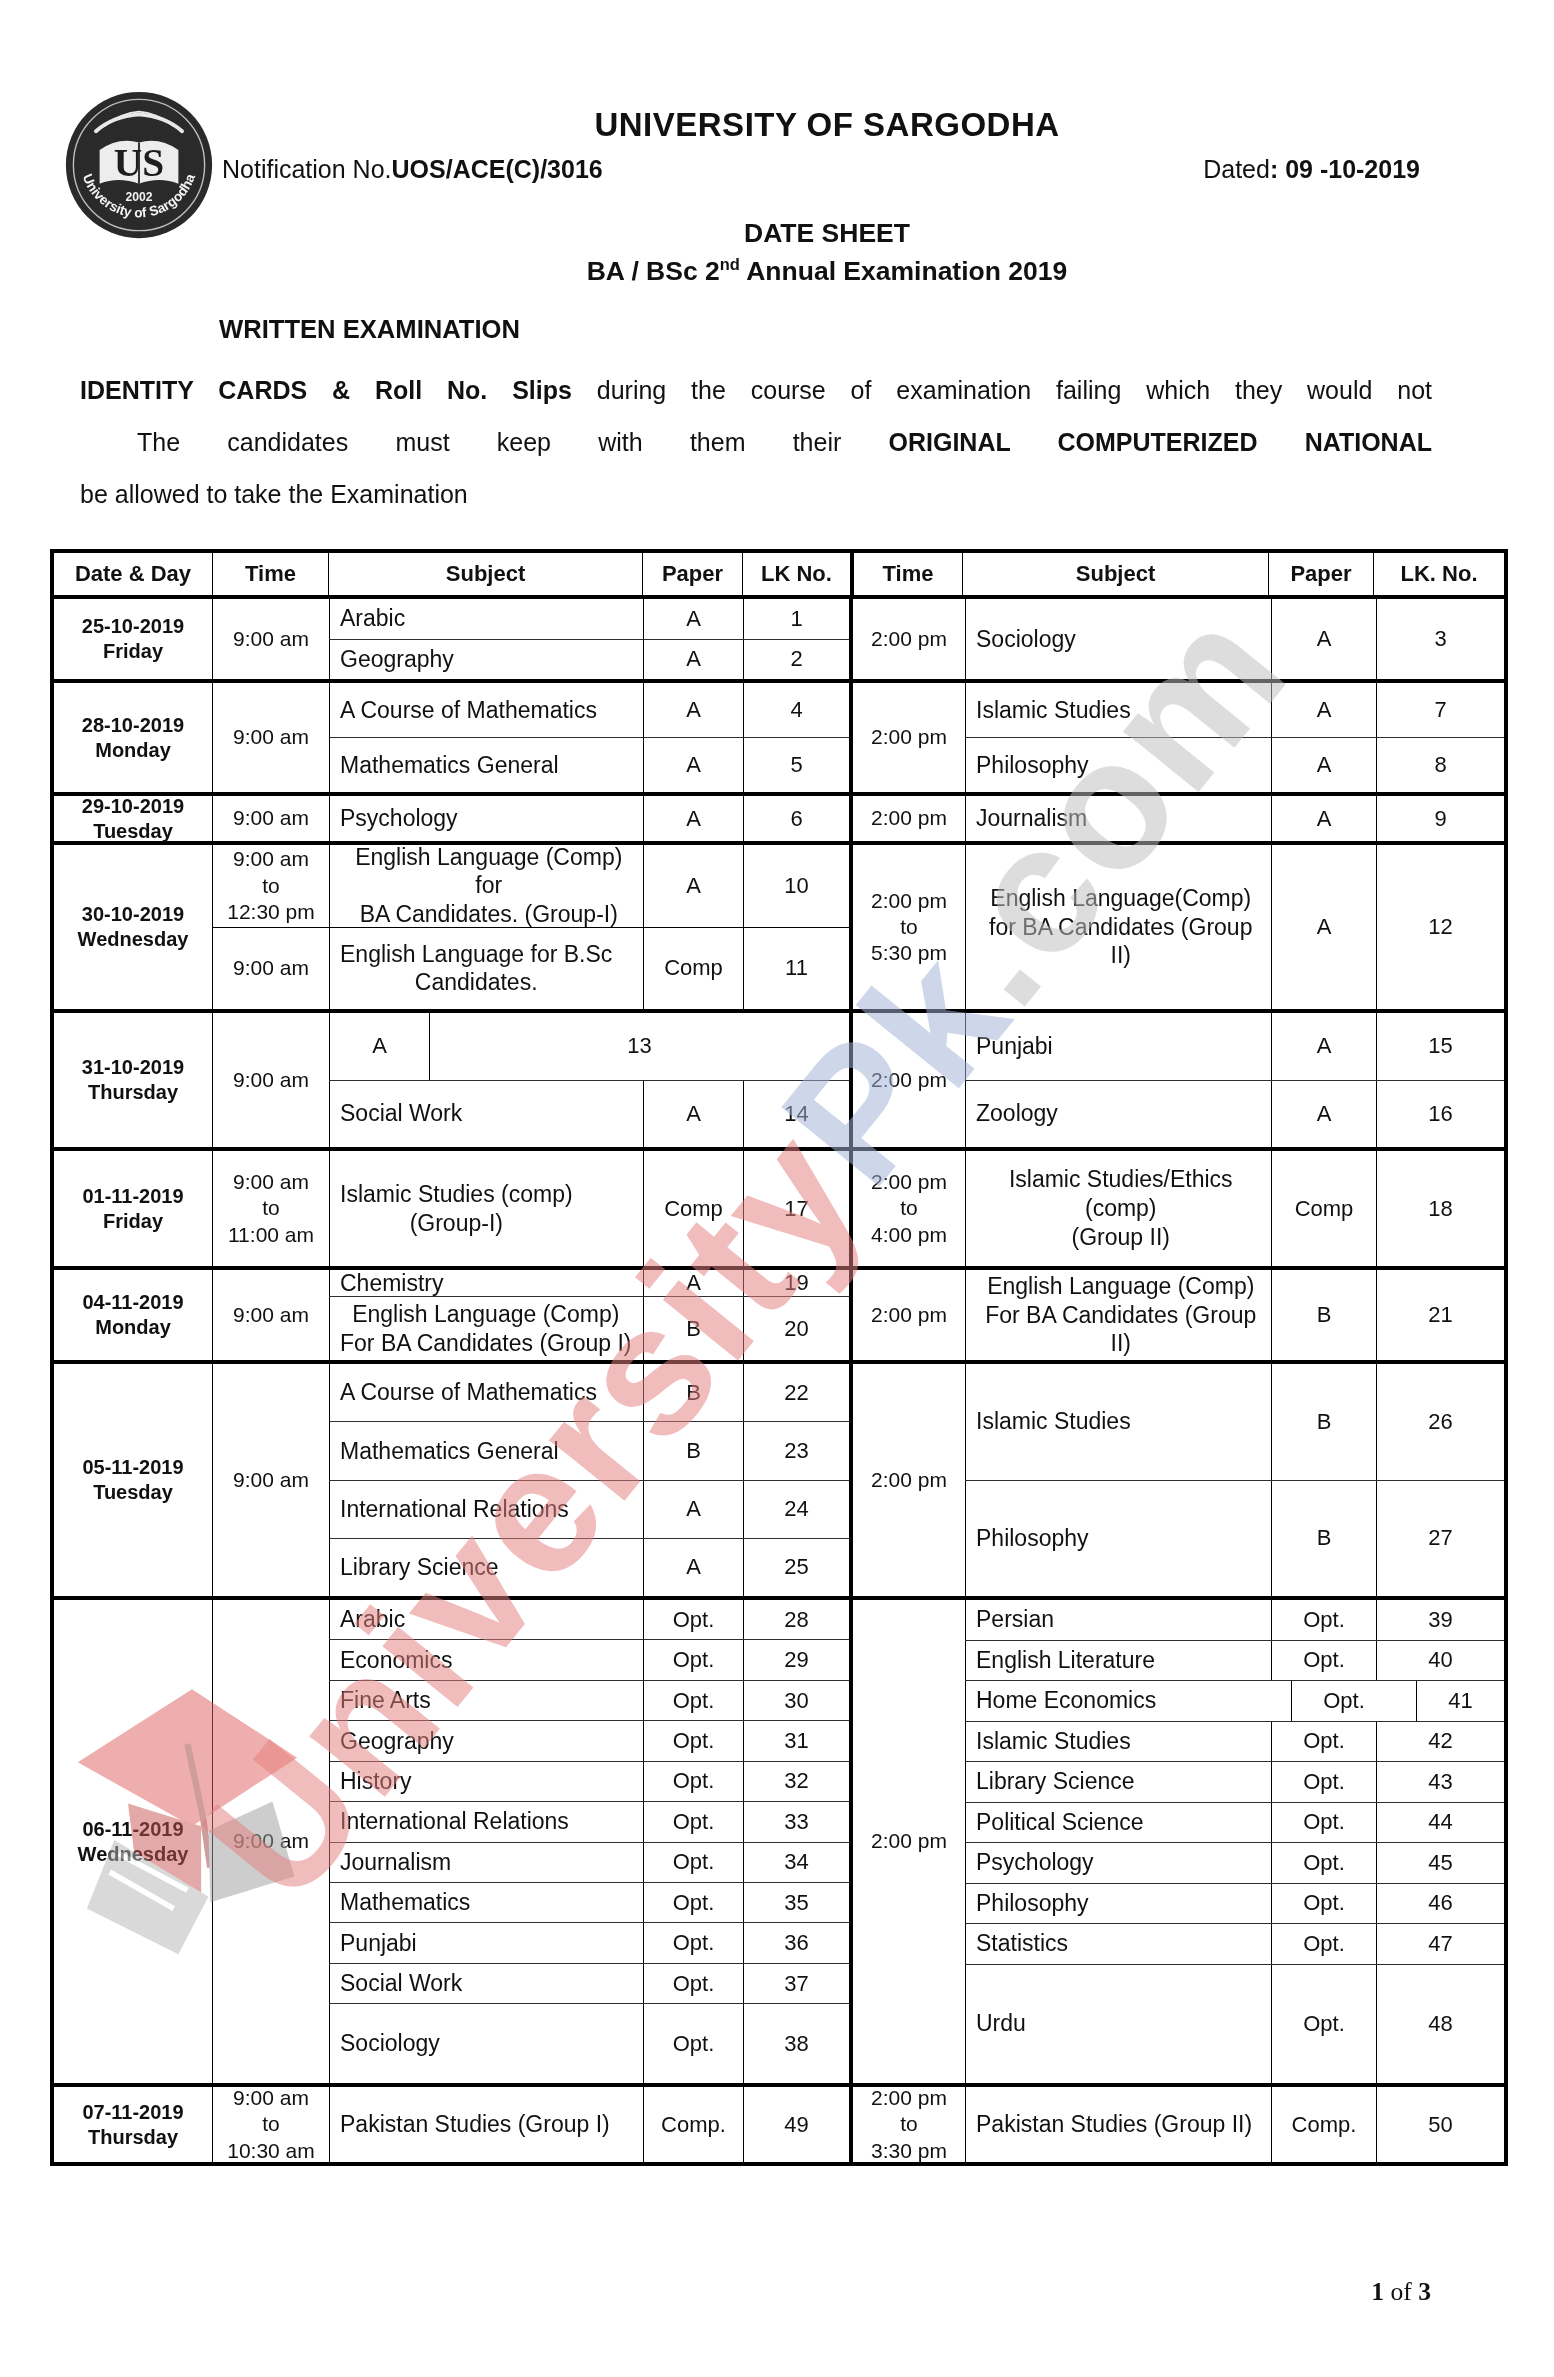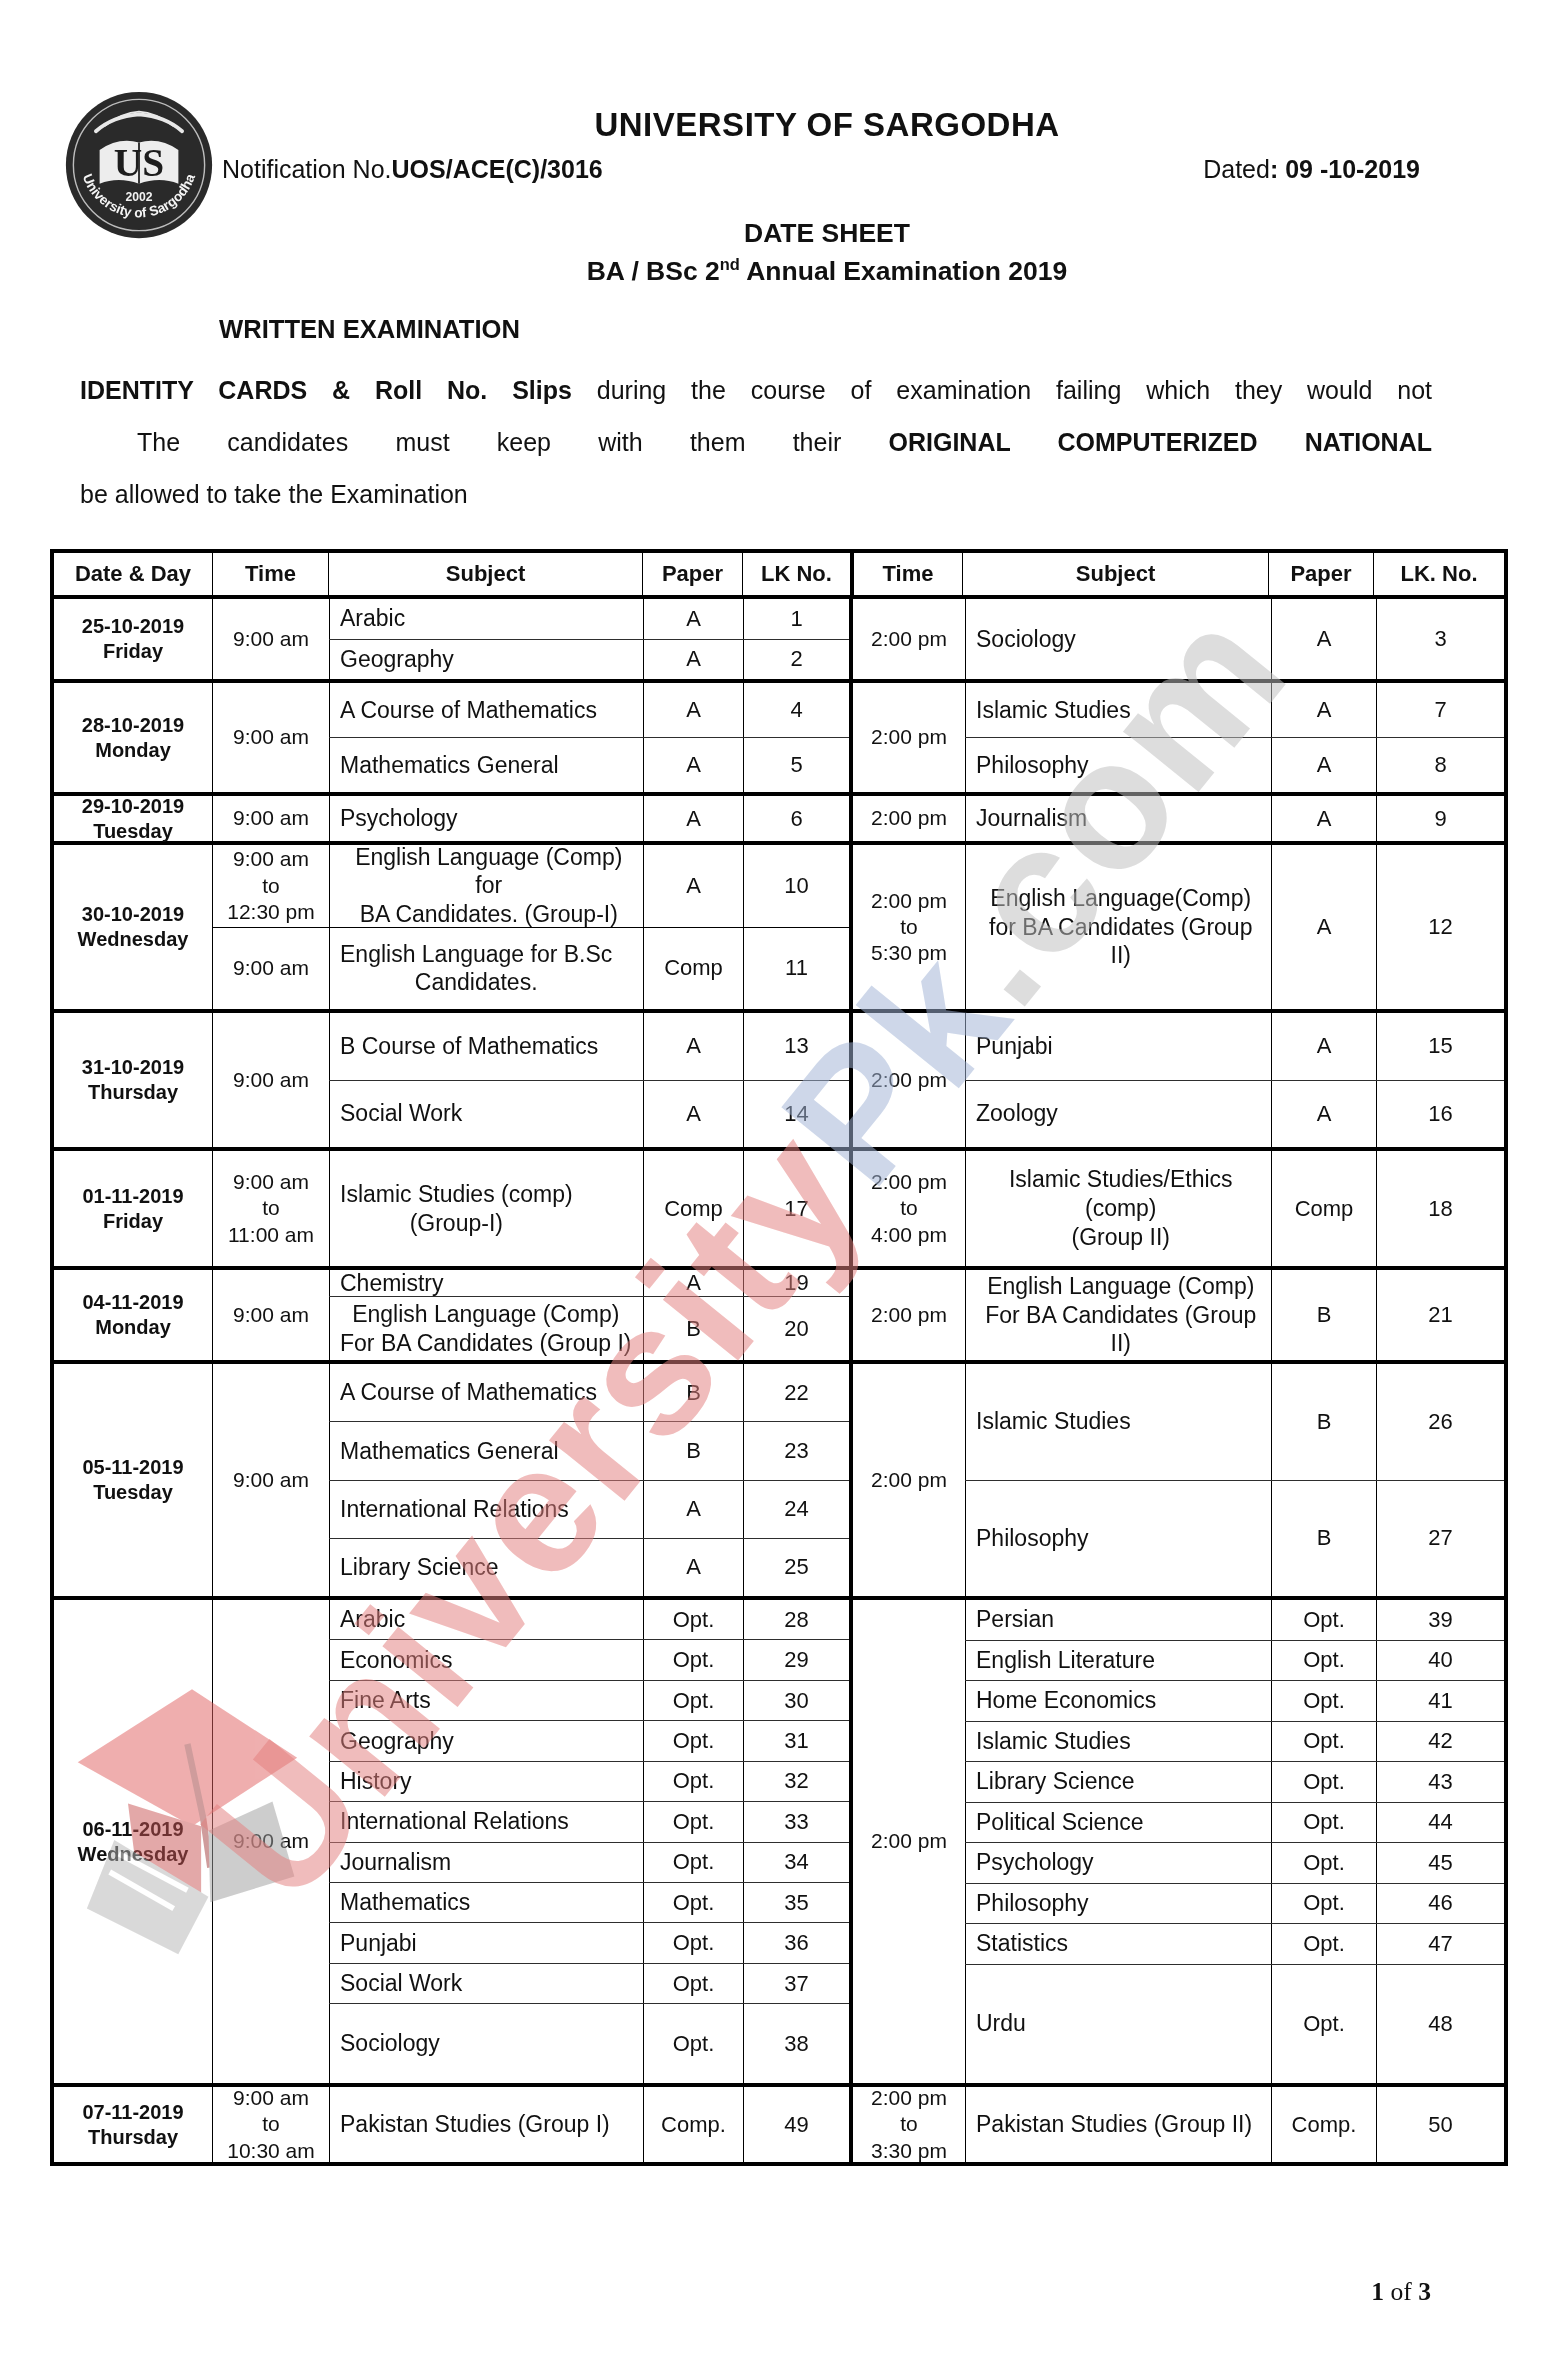--- a/index.html
+++ b/index.html
@@ -283,21 +283,20 @@
       <div class="group" style="height: 138px;">
         <div class="cell date-cell">
           <div class="">31-10-2019</div>
           <div class="">Thursday</div>
         </div>
         <div class="side am">
           <div class="tblock">
             <div class="cell time-cell">9:00 am</div>
             <div class="entries">
               <div class="entry" style="flex: 1 1 0px;">
-                <div class="cell sub-cell">B Course of Mathematics</div>
                 <div class="cell paper-cell">A</div>
                 <div class="cell lk-cell">13</div>
               </div>
               <div class="entry" style="flex: 1 1 0px;">
                 <div class="cell sub-cell">Social Work</div>
                 <div class="cell paper-cell">A</div>
                 <div class="cell lk-cell">14</div>
               </div>
             </div>
           </div>
@@ -517,21 +516,21 @@
               <div class="entry" style="flex: 1 1 0px;">
                 <div class="cell sub-cell">Persian</div>
                 <div class="cell paper-cell">Opt.</div>
                 <div class="cell lk-cell">39</div>
               </div>
               <div class="entry" style="flex: 1 1 0px;">
                 <div class="cell sub-cell">English Literature</div>
                 <div class="cell paper-cell">Opt.</div>
                 <div class="cell lk-cell">40</div>
               </div>
-              <div class="entry" style="flex: 1 1 0px;">
+              <div class="entry" style="flex: 1 1 0px; gap: 20px;">
                 <div class="cell sub-cell">Home Economics</div>
                 <div class="cell paper-cell">Opt.</div>
                 <div class="cell lk-cell">41</div>
               </div>
               <div class="entry" style="flex: 1 1 0px;">
                 <div class="cell sub-cell">Islamic Studies</div>
                 <div class="cell paper-cell">Opt.</div>
                 <div class="cell lk-cell">42</div>
               </div>
               <div class="entry" style="flex: 1 1 0px;">

